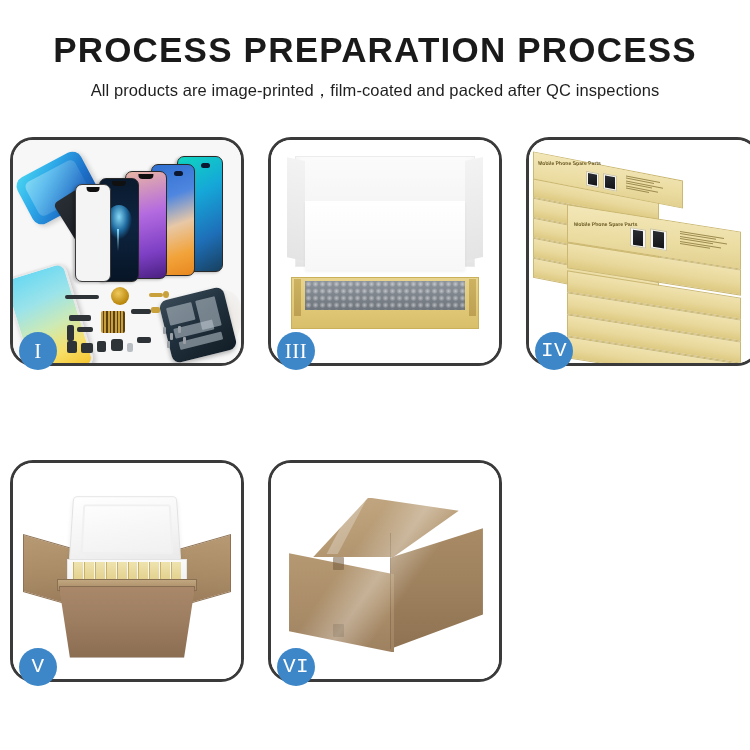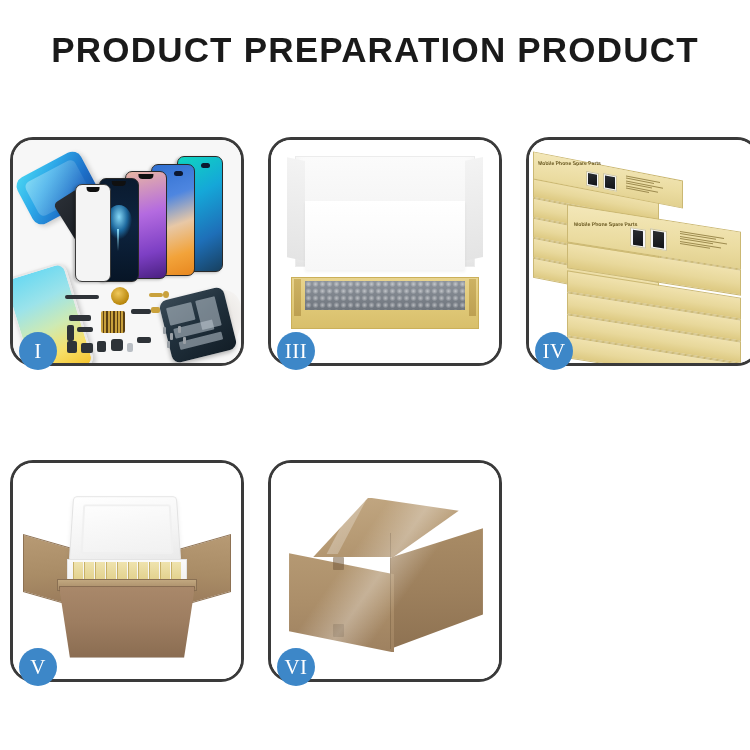--- a/index.html
+++ b/index.html
@@ -78,21 +78,21 @@
     background: #3d87c8;
     color: #ffffff;
     font-family: "Liberation Serif", serif;
     font-size: 21px;
     line-height: 38px;
     text-align: center;
     letter-spacing: 0.5px;
     z-index: 9;
   }
   .badge.r1 { left: 6px;  bottom: -7px; }
-  .badge.r2 { left: 6px;  bottom: -7px; }
+  .badge.r2 { left: 6px;  bottom: -7px; font-family: Liberation Mono, monospace; }
 
   
   .p1-bg { position:absolute; inset:0; background:#f7f7f7; }
   .phone-fan { position:absolute; left:60px; top:14px; width:172px; height:135px; }
   .fan-ph {
     position: absolute;
     border-radius: 7px;
     box-shadow: -2px 1px 3px rgba(0,0,0,0.25);
     border: 1px solid #2a2a2a;
     box-sizing: border-box;
@@ -375,21 +375,22 @@
   .bb-wrap {
     position:absolute; left:-2%; top:0; width:104%; height:100%;
     background:linear-gradient(125deg, rgba(255,255,255,0.0) 35%, rgba(255,255,255,0.30) 48%, rgba(255,255,255,0.0) 60%);
     pointer-events:none;
   }
 </style>
 </head>
 <body>
 
 <div class="header">
-  <div class="title">PRODUCT PREPARATION PRODUCT</div>
+  <div class="title">PROCESS PREPARATION PROCESS</div>
+  <div class="subtitle">All products are image-printed，film-coated and packed after QC inspections</div>
 </div>
 
 <div class="grid">
 
   <div class="panel">
     <div class="panel-inner">
       <div class="scene">
         <div class="p1-bg"></div>
         <div class="blue-case"></div>
         <div class="dark-phone-sm"></div>

